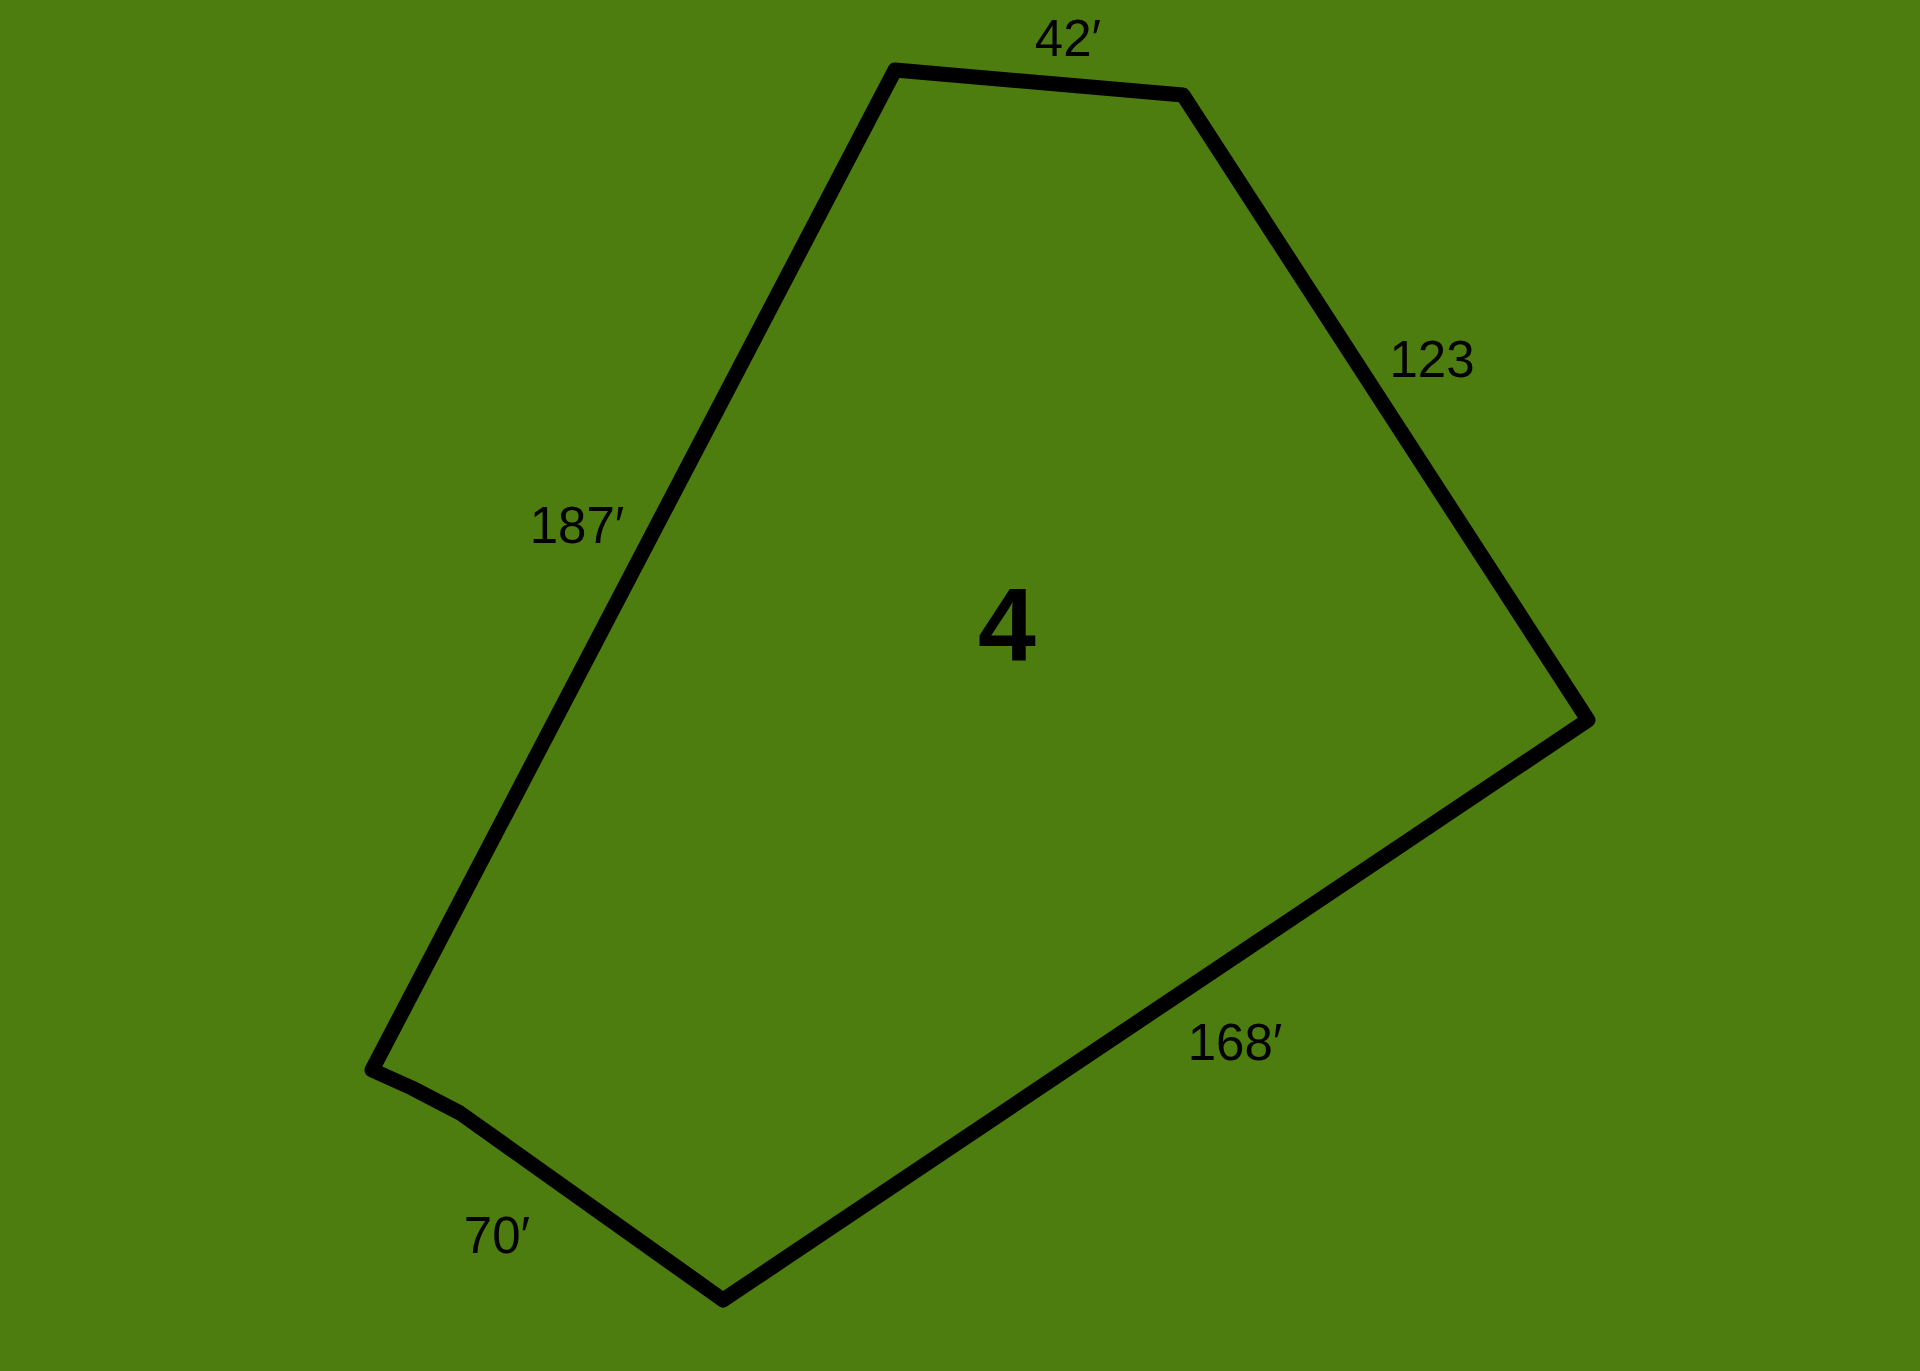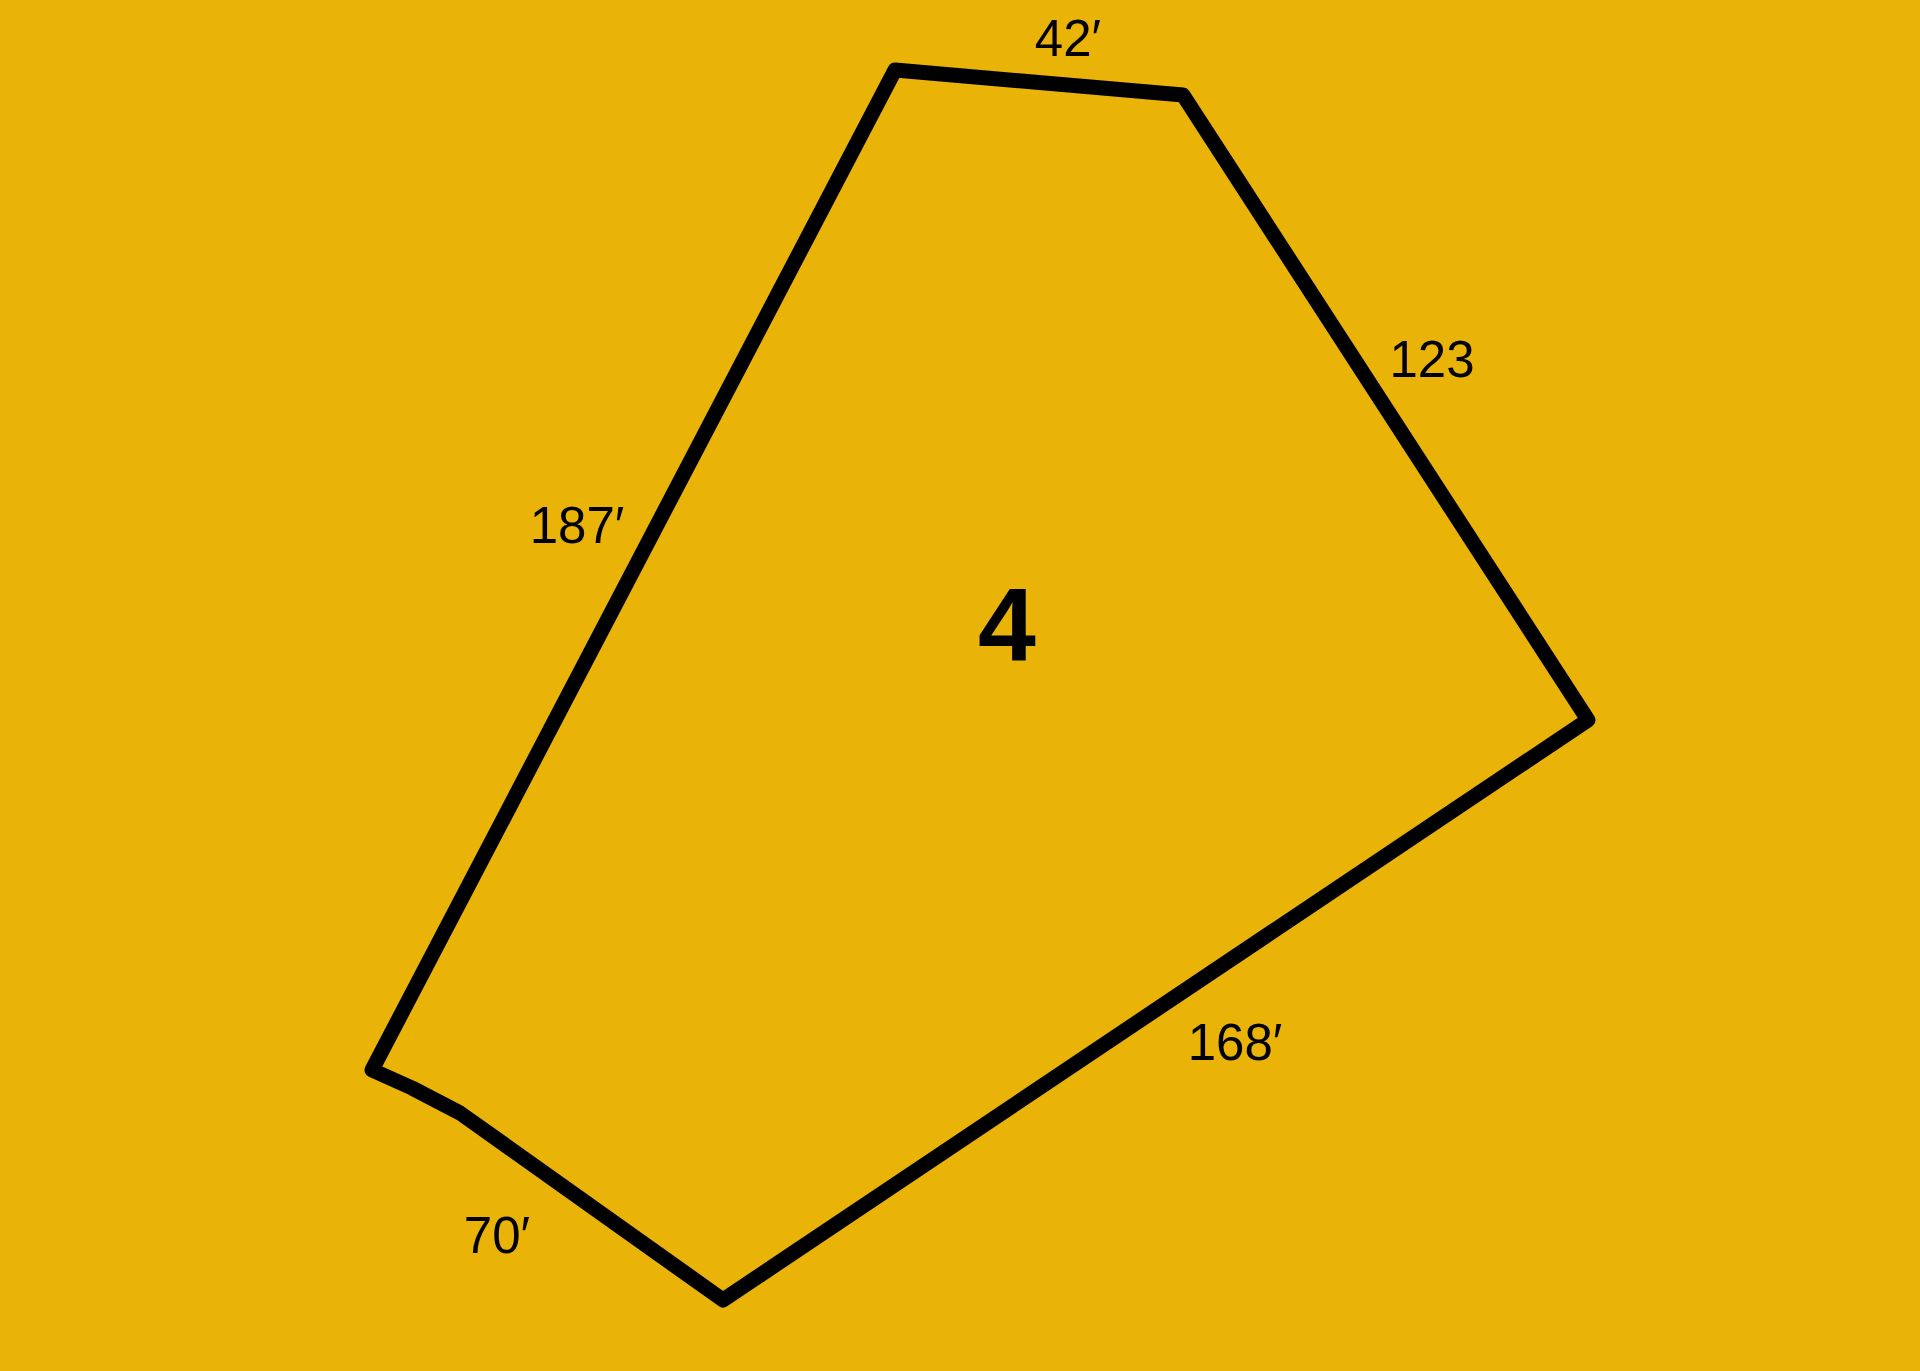--- a/index.html
+++ b/index.html
@@ -8,21 +8,21 @@
     width: 1920px;
     height: 1371px;
     overflow: hidden;
     background: #ffffff;
     font-family: "Liberation Sans", sans-serif;
   }
   .stage {
     position: relative;
     width: 1920px;
     height: 1371px;
-    background: #eab308;
+    background: #4d7c0f;
   }
   .stage svg {
     position: absolute;
     left: 0;
     top: 0;
     display: block;
   }
   .outline {
     fill: none;
     stroke-linejoin: round;

